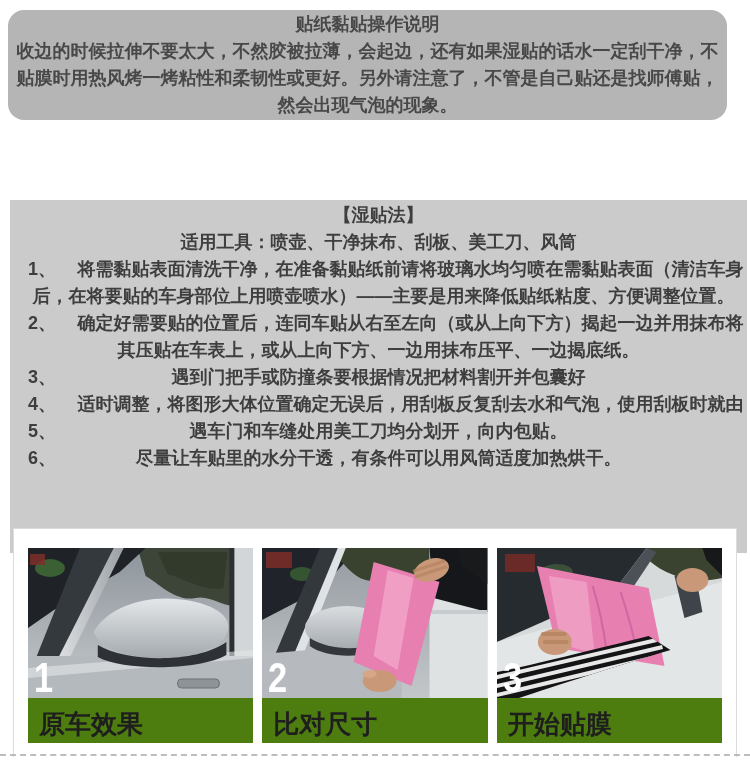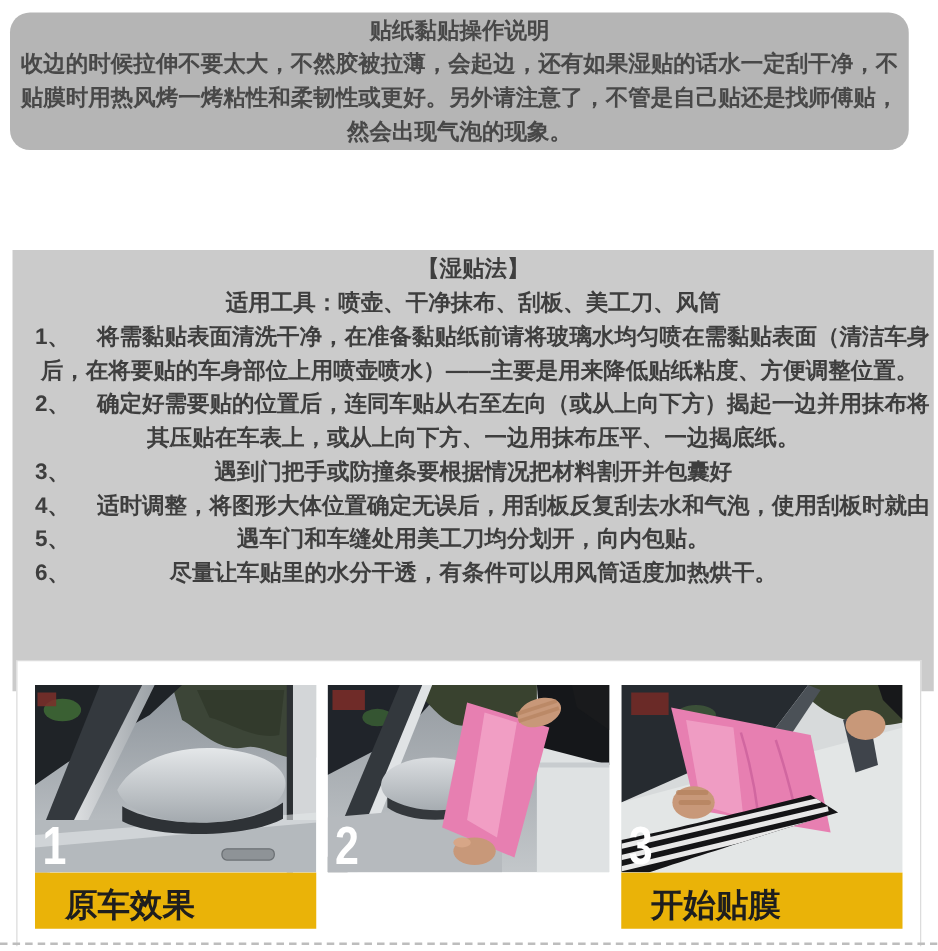--- a/index.html
+++ b/index.html
@@ -37,22 +37,22 @@
   }
   .step-card { flex:1; display:flex; flex-direction:column; }
   .step-photo { position:relative; height:150px; overflow:hidden; }
   .step-photo svg { display:block; width:100%; height:150px; }
   .step-number {
     position:absolute; left:6px; bottom:0;
     color:#ffffff; font-size:43px; font-weight:700; line-height:0.92;
     transform:scaleX(.8); transform-origin:left bottom;
   }
   .step-caption {
-    height:45px; background:#eab308; color:#1e1e1e;
-    font-size:26px; font-weight:700; line-height:52px; padding-left:24px;
+    height:45px; background:#4d7c0f; color:#1e1e1e;
+    font-size:26px; font-weight:700; line-height:52px; padding-left:11px;
     white-space:nowrap;
   }
 
   .bottom-divider {
     position:absolute; left:0; top:754px; width:750px; height:0;
     border-top:2px dashed #bdbdbd;
   }
 </style>
 </head>
 <body>
@@ -176,20 +176,21 @@
         <g transform="rotate(-18 170 22)">
           <ellipse cx="170" cy="22" rx="18" ry="11" fill="#c89879"></ellipse>
           <rect x="152" y="16" width="34" height="3" fill="#b5835f" opacity=".7"></rect>
           <rect x="152" y="22" width="34" height="3" fill="#b5835f" opacity=".7"></rect>
         </g>
         <ellipse cx="118" cy="133" rx="17" ry="11" fill="#c89879"></ellipse>
         <ellipse cx="108" cy="126" rx="7" ry="4" fill="#d7a687"></ellipse>
       </svg>
       <div class="step-number">2</div>
     </div>
+    <div class="step-caption">比对尺寸</div>
   </div>
 
   <div class="step-card">
     <div class="step-photo">
       <svg viewBox="0 0 226 150" preserveAspectRatio="none">
         <defs>
           <clipPath id="s3arm">
             <path d="M0,150 L0,124 C40,116 95,102 152,88 L174,102 C120,118 58,138 22,150 Z"></path>
           </clipPath>
         </defs>

